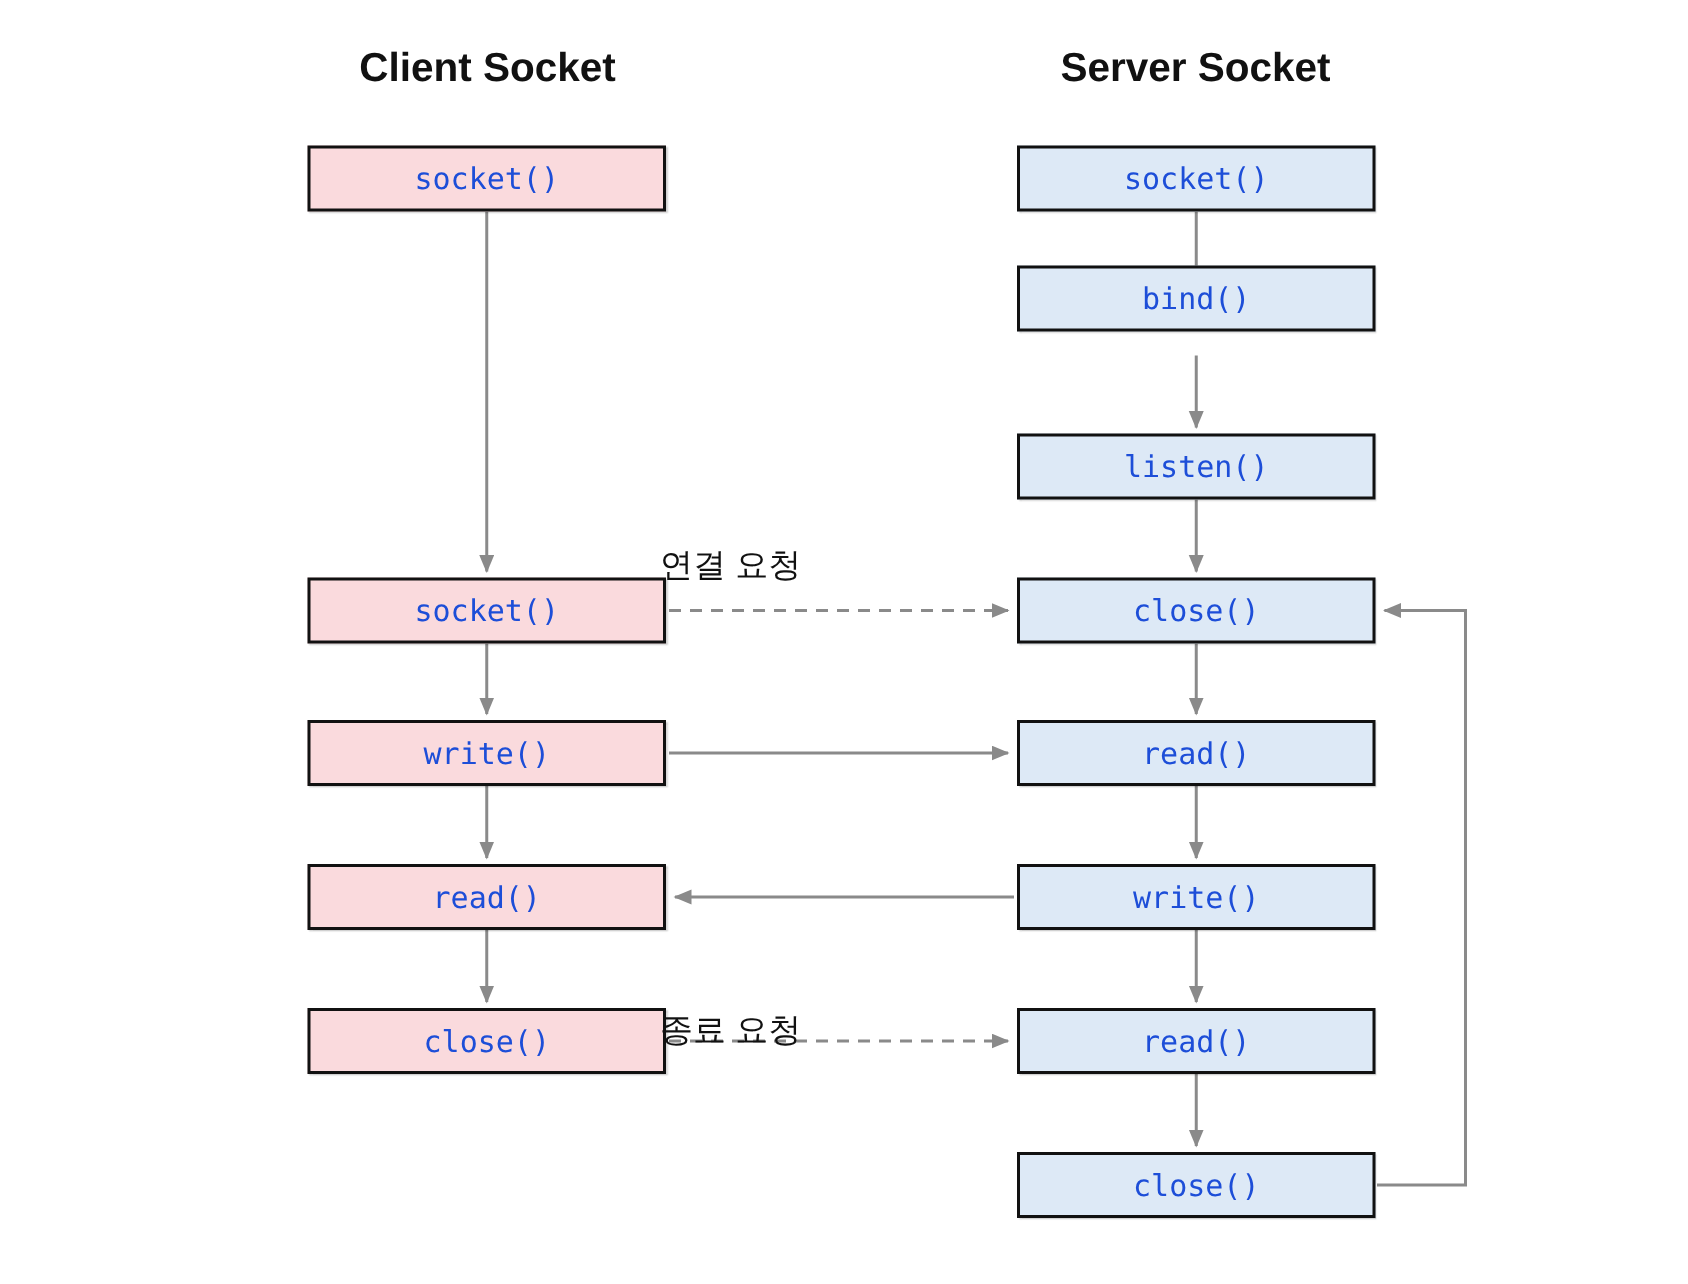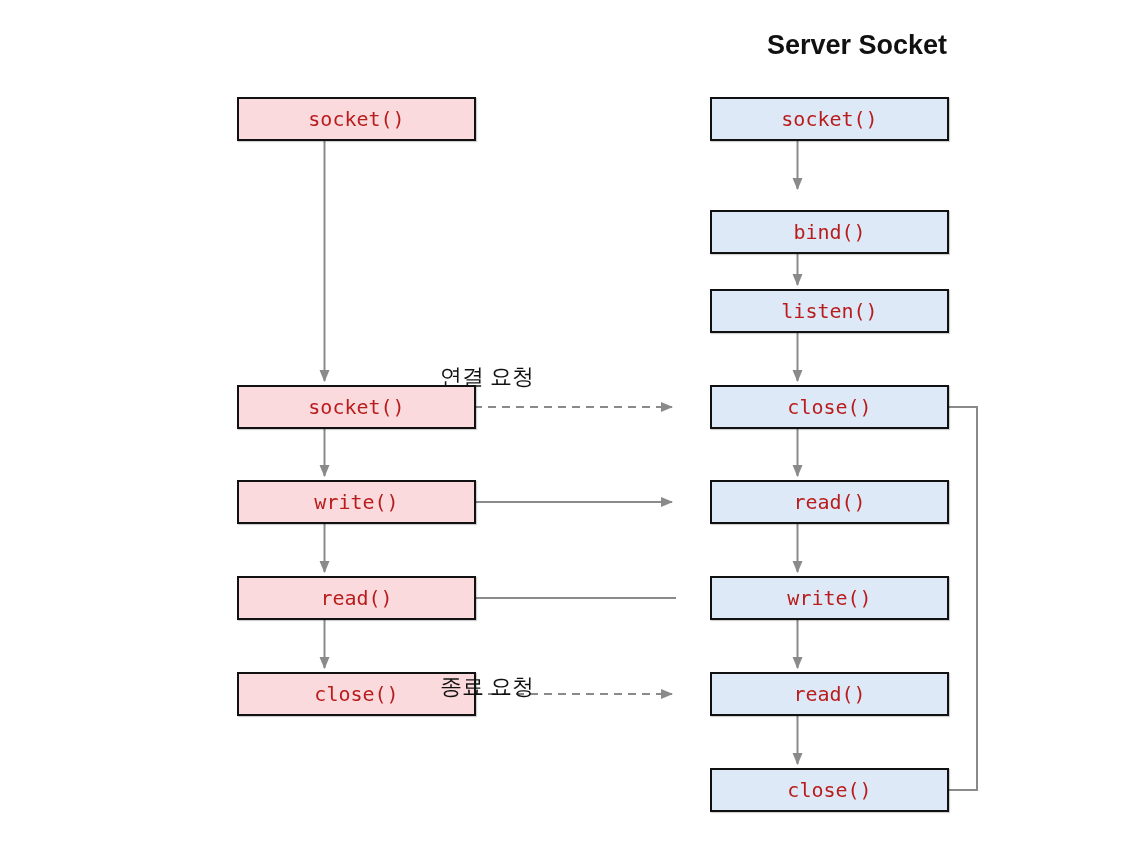--- a/index.html
+++ b/index.html
@@ -28,34 +28,33 @@
     position: absolute;
     width: 300px;
     top: 30px;
     text-align: center;
     font-size: 27px;
     font-weight: 700;
     color: #111111;
     letter-spacing: 0px;
   }
   .col-title.client { left: 175px; }
-  .col-title.server { left: 647px; text-align: right; }
+  .col-title.server { left: 647px; }
   .box {
     position: absolute;
     width: 235px;
     height: 40px;
     border: 2px solid var(--box-border, #111111);
     display: flex;
     align-items: center;
     justify-content: center;
     font-family: "DejaVu Sans Mono", "Liberation Mono", monospace;
     font-size: 20px;
-    color: #b91c1c;
+    color: #1d4ed8;
     box-shadow: 1px 1px 1px rgba(0,0,0,0.18);
-    margin-left: 32px;
   }
   .box.client { left: 205px; background: var(--client-box-fill, #fadadd); }
   .box.server { left: 678px; background: var(--server-box-fill, #dde9f6); }
   .edge-label {
     position: absolute;
     left: 440px;
     width: 240px;
     font-size: 22px;
     color: #111111;
     font-family: "Liberation Sans", sans-serif;
@@ -87,30 +86,31 @@
     <line class="arrow-line" x1="797.5" y1="716" x2="797.5" y2="764" marker-end="url(#ah)"></line>
 
     <line class="arrow-line dashed" x1="446" y1="407" x2="672" y2="407" marker-end="url(#ah)"></line>
     <line class="arrow-line" x1="446" y1="502" x2="672" y2="502" marker-end="url(#ah)"></line>
     <line class="arrow-line" x1="676" y1="598" x2="450" y2="598" marker-end="url(#ah)"></line>
     <line class="arrow-line dashed" x1="446" y1="694" x2="672" y2="694" marker-end="url(#ah)"></line>
 
     <polyline class="arrow-line" points="918,790 977,790 977,407 923,407" marker-end="url(#ah)"></polyline>
   </svg>
 
+  <div class="col-title client">Client Socket</div>
   <div class="col-title server">Server Socket</div>
 
   <div class="box client" style="top:97px">socket()</div>
   <div class="box client" style="top:385px">socket()</div>
   <div class="box client" style="top:480px">write()</div>
   <div class="box client" style="top:576px">read()</div>
   <div class="box client" style="top:672px">close()</div>
 
   <div class="box server" style="top:97px">socket()</div>
-  <div class="box server" style="top:210px">bind()</div>
+  <div class="box server" style="top:177px">bind()</div>
   <div class="box server" style="top:289px">listen()</div>
   <div class="box server" style="top:385px">close()</div>
   <div class="box server" style="top:480px">read()</div>
   <div class="box server" style="top:576px">write()</div>
   <div class="box server" style="top:672px">read()</div>
   <div class="box server" style="top:768px">close()</div>
 
   <div class="edge-label" style="top:362px">연결 요청</div>
   <div class="edge-label" style="top:672px">종료 요청</div>
 

